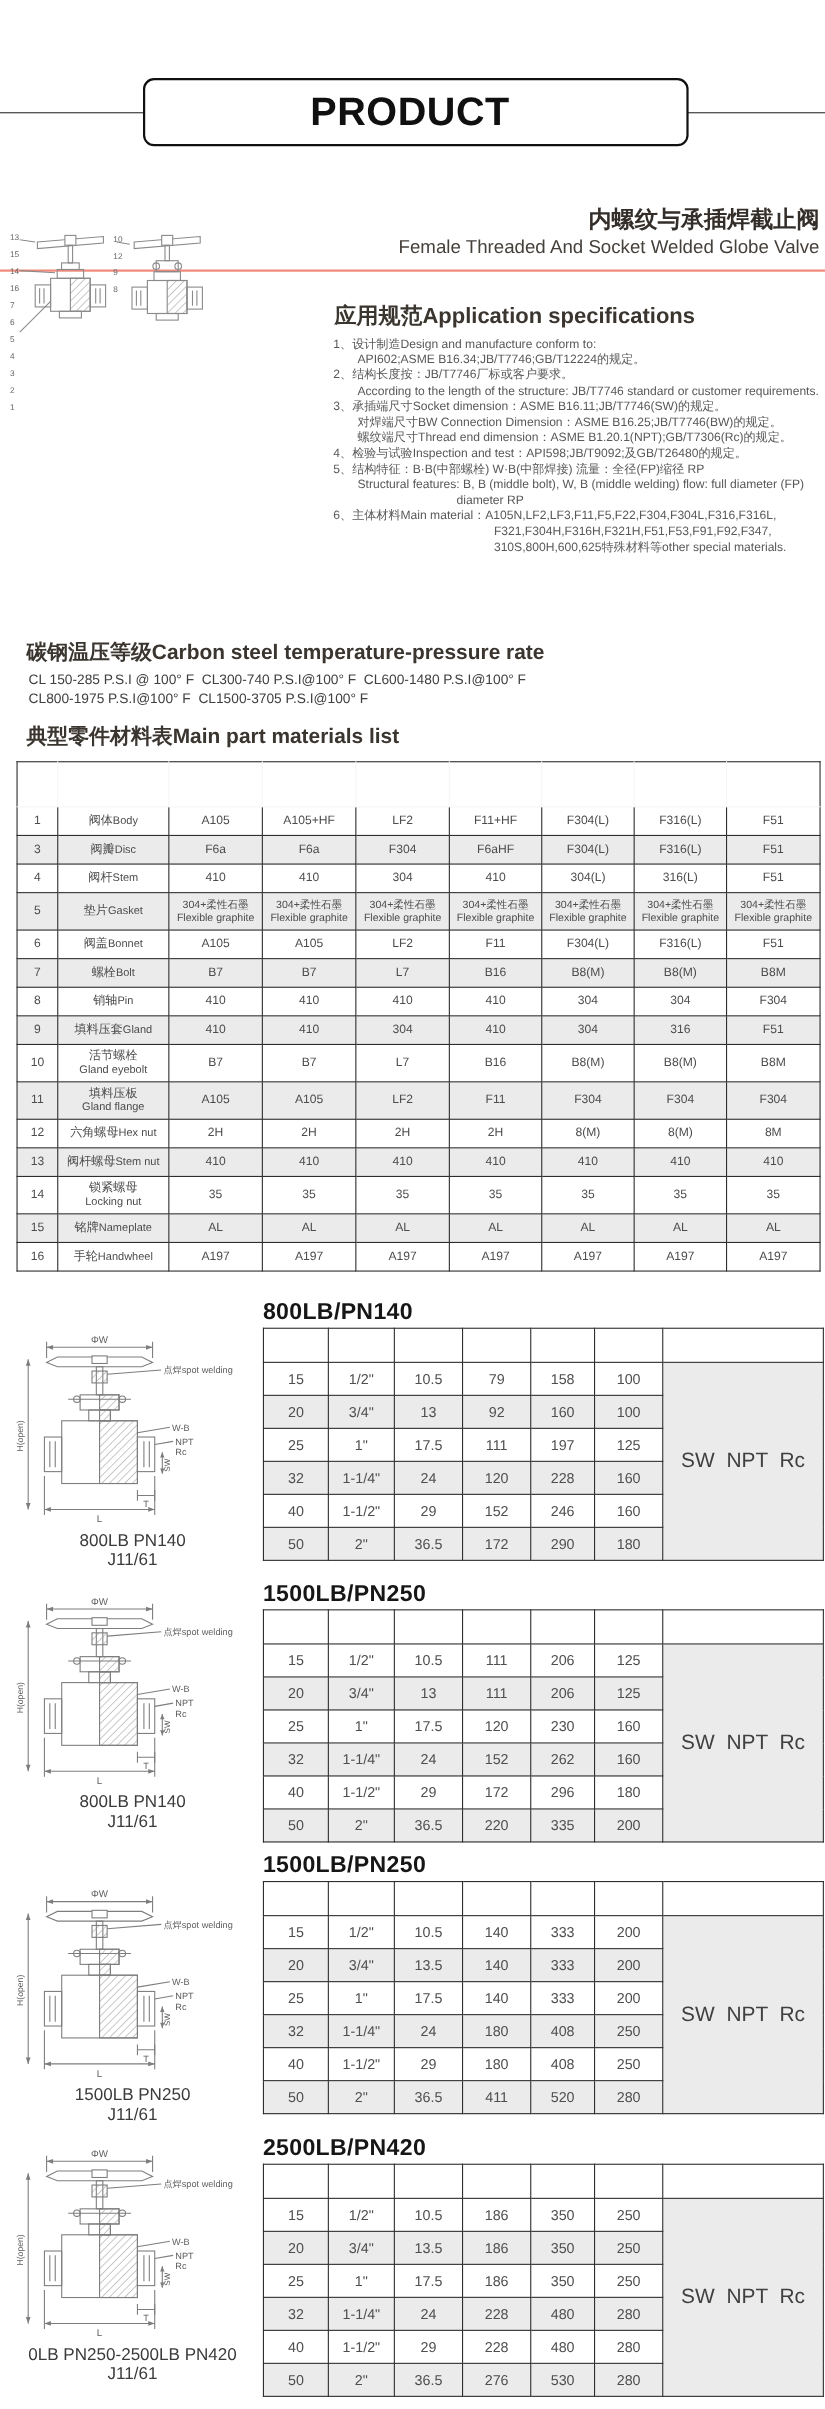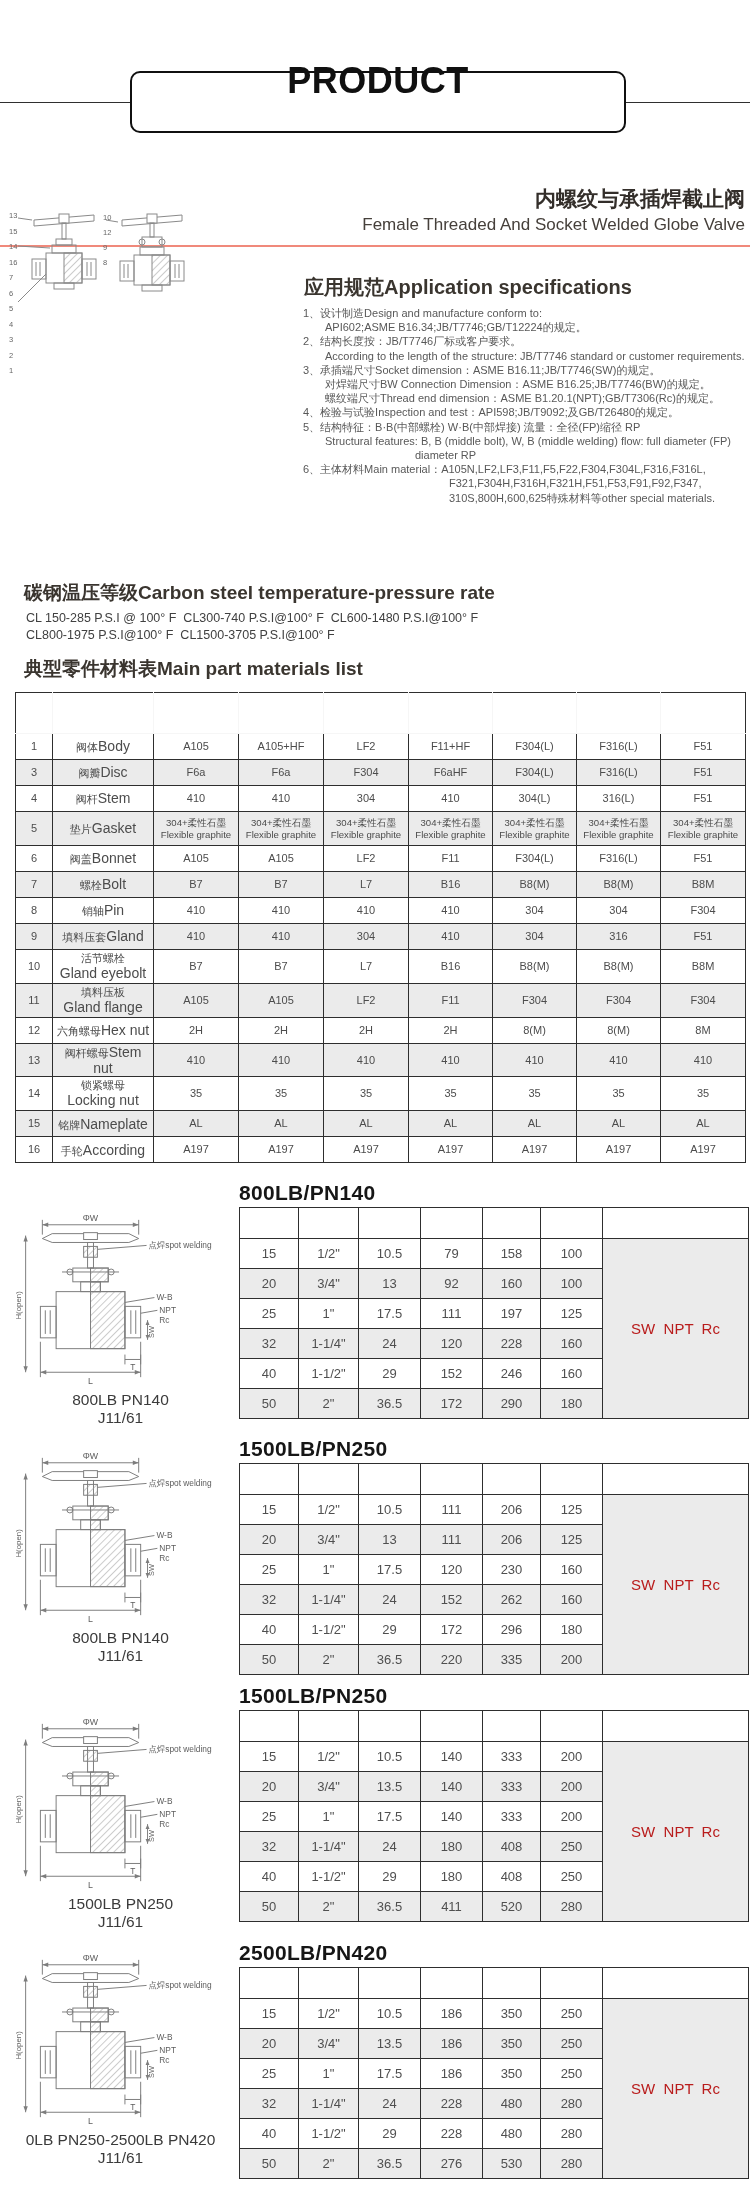--- a/index.html
+++ b/index.html
@@ -2,21 +2,21 @@
 <html><head>
 <meta charset="utf-8">
 <style>
   html,body{margin:0;padding:0;background:#fff;}
   #page{position:relative;width:750px;height:2190px;background:#fff;overflow:hidden;
         font-family:"Liberation Sans","DejaVu Sans",sans-serif;color:#4c4c4c;}
   
   .hline{position:absolute;left:0;top:102px;width:750px;height:1px;background:#2f2f2f;}
   .title-box{position:absolute;left:130px;top:71px;width:492px;height:58px;background:#fff;
              border:2px solid #101010;border-radius:10px;display:flex;align-items:center;
-             justify-content:center;font-size:36px;font-weight:600;color:#101010;letter-spacing:.5px;flex-direction:column;}
+             justify-content:center;font-size:36px;font-weight:600;color:#101010;letter-spacing:.5px;}
   .title-box .orange{color:var(--accent);}
   .cn-title{position:absolute;right:5px;top:185px;font-size:21px;font-weight:700;color:#332e2a;margin-left:48px;}
   .en-title{position:absolute;right:5px;top:215px;font-size:17px;color:#46403b;}
   .red-line{position:absolute;left:0;top:245px;width:750px;height:2px;background:var(--pink);}
   
   .sec-h{position:absolute;font-size:19px;font-weight:600;color:#3a352f;white-space:nowrap;}
   
   .app-list{position:absolute;left:303px;top:306px;width:447px;font-size:11px;color:#585858;}
   .app-list .line{line-height:14.2px;white-space:nowrap;}
   .ind-num{padding-left:0;}
@@ -28,31 +28,31 @@
   
   .mat-table{position:absolute;left:15px;top:692px;width:730px;border-collapse:collapse;table-layout:fixed;}
   .mat-table th,.mat-table td{border:1px solid #2e2e2e;text-align:center;vertical-align:middle;padding:0;}
   .mat-table thead th{background:var(--red);color:#fff;font-weight:400;height:40px;font-size:10.5px;line-height:1.2;border:1px solid #f6f6f6;border-top:1px solid #2e2e2e;}
   .mat-table thead th:first-child{border-left:1px solid #2e2e2e;}
   .mat-table thead th:last-child{border-right:1px solid #2e2e2e;}
   .mat-table thead .sub{font-size:9.5px;}
   .mat-table tbody td{font-size:11px;color:#4c4c4c;height:25px;white-space:pre-line;line-height:1.15;}
   .mat-table tbody tr.tall td{height:33px;}
   .mat-table tbody tr.alt{background:#ebebeb;}
-  .mat-table .nm .en{font-size:14px;}
+  .mat-table .nm .en{font-size:10px;}
   .mat-table td.small{font-size:9.6px;}
   
   .size-title{position:absolute;left:239px;font-size:21px;font-weight:700;color:#161616;letter-spacing:.3px;}
   .size-table{position:absolute;left:239px;width:509px;border-collapse:collapse;table-layout:fixed;}
   .size-table th,.size-table td{border:1px solid #2e2e2e;text-align:center;vertical-align:middle;padding:0;}
   .size-table thead th{background:var(--red);color:#fff;font-weight:400;height:30px;font-size:13px;}
   .size-table thead .th-en{font-size:9px;}
   .size-table tbody td{height:29px;font-size:13px;color:#4f4f4f;}
   .size-table tbody tr.alt td{background:#ebebeb;}
-  .size-table td.port{background:#ebebeb !important;font-size:15px;color:#b91c1c;white-space:pre;}
+  .size-table td.port{background:#ebebeb !important;font-size:19px;color:#404040;white-space:pre;}
   
   .diagram{position:absolute;left:8px;width:225px;text-align:center;}
   .diagram .cap{font-size:15.5px;color:#3b3b3b;line-height:18px;}
   .top-figure{position:absolute;left:6px;top:204px;}
   text{font-family:"Liberation Sans","DejaVu Sans",sans-serif;}
 </style>
 </head>
 <body>
 
 <div id="page">
@@ -357,21 +357,21 @@
           <td>AL</td>
           <td>AL</td>
           <td>AL</td>
           <td>AL</td>
           <td>AL</td>
           <td>AL</td>
           <td>AL</td>
         </tr>
         <tr class="">
           <td>16</td>
-          <td class="nm"><span>手轮</span><span class="en">According</span></td>
+          <td class="nm"><span>手轮</span><span class="en">Handwheel</span></td>
           <td>A197</td>
           <td>A197</td>
           <td>A197</td>
           <td>A197</td>
           <td>A197</td>
           <td>A197</td>
           <td>A197</td>
         </tr>
       </tbody>
   </table>

